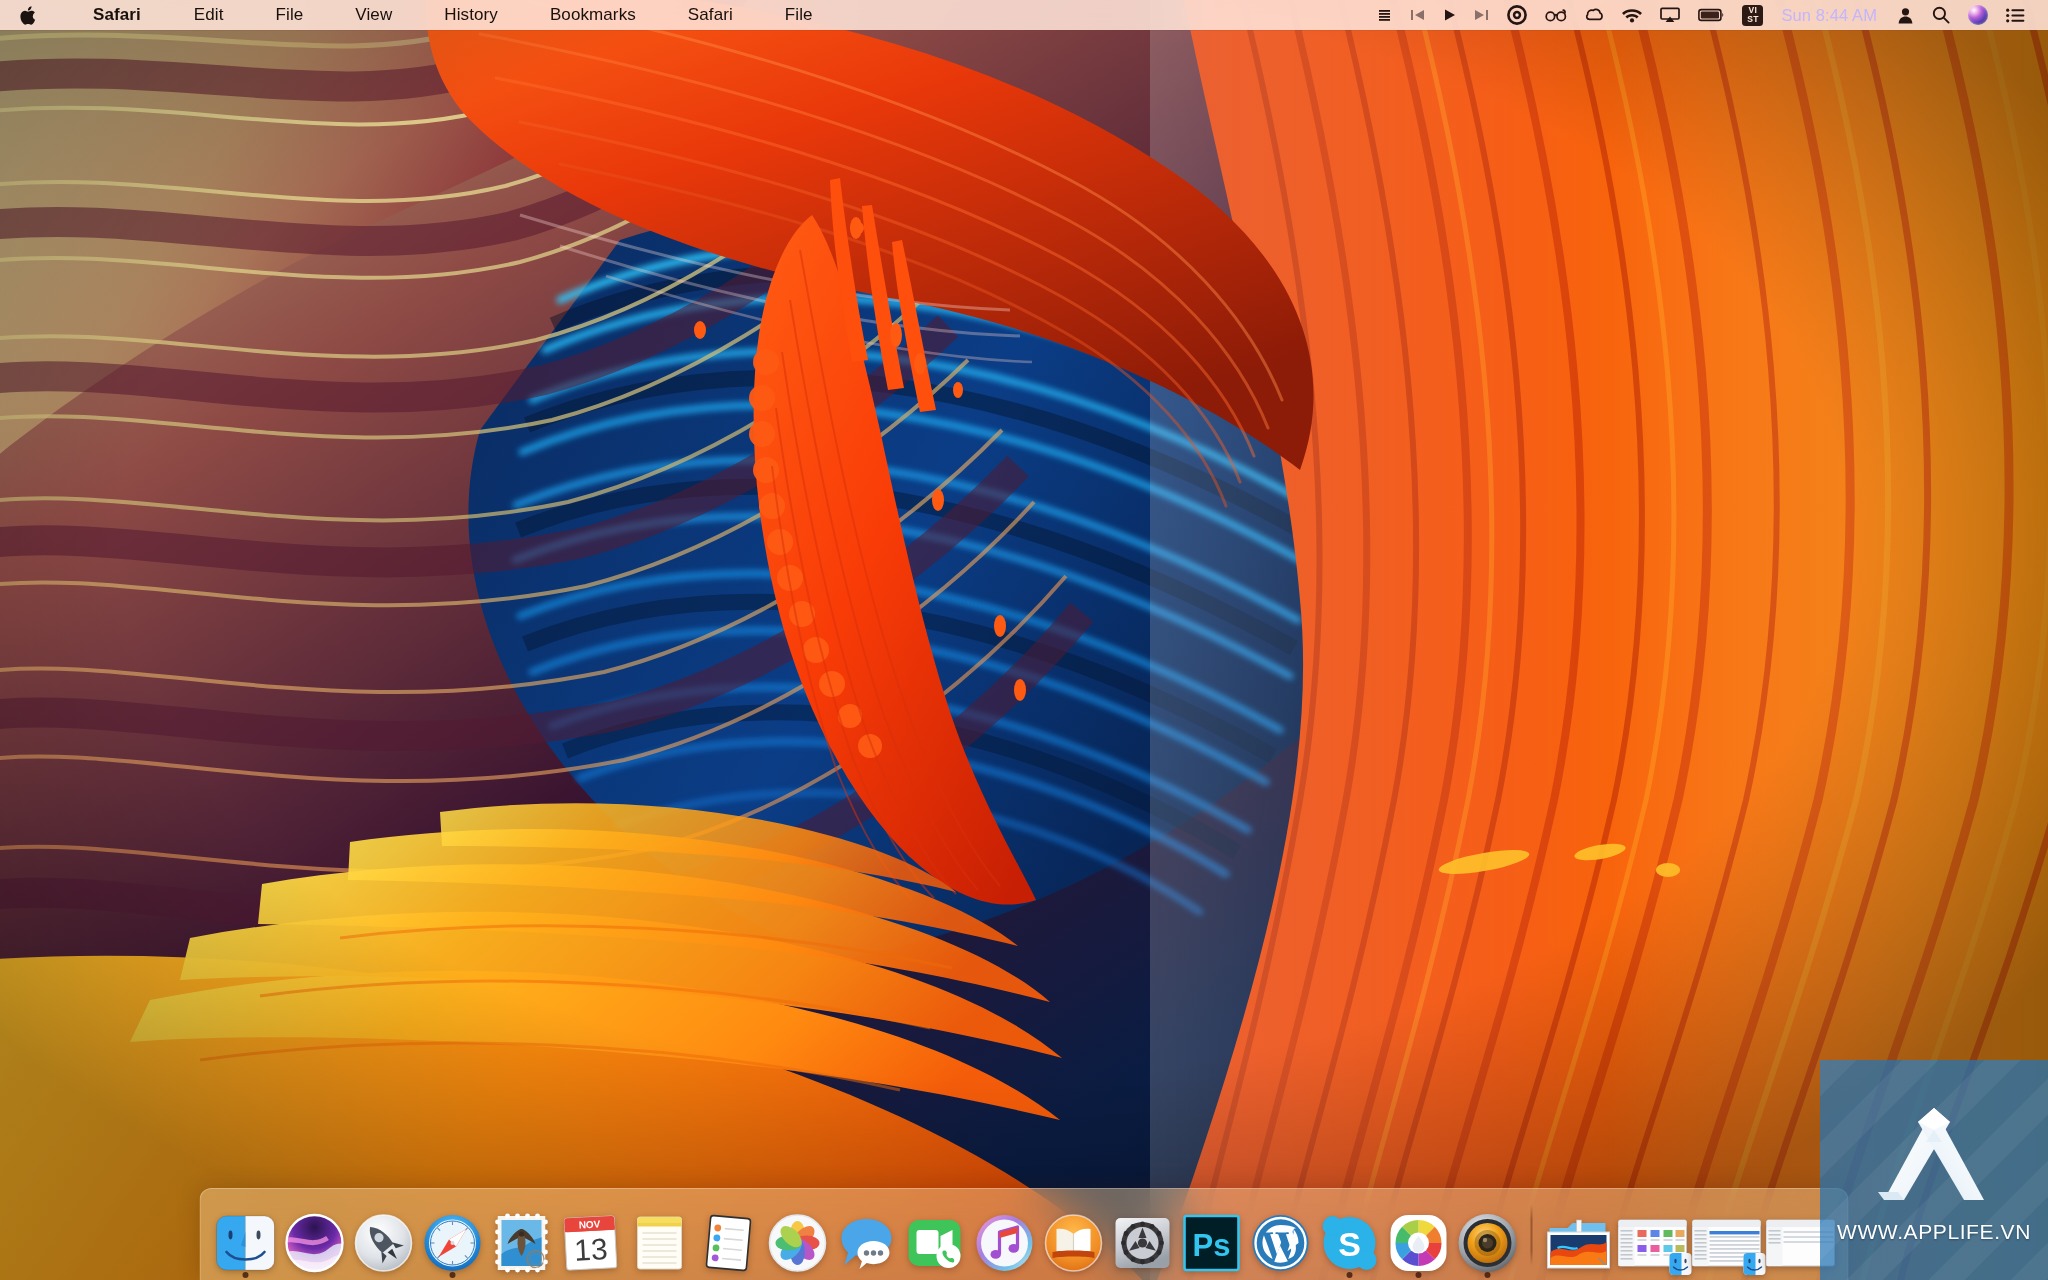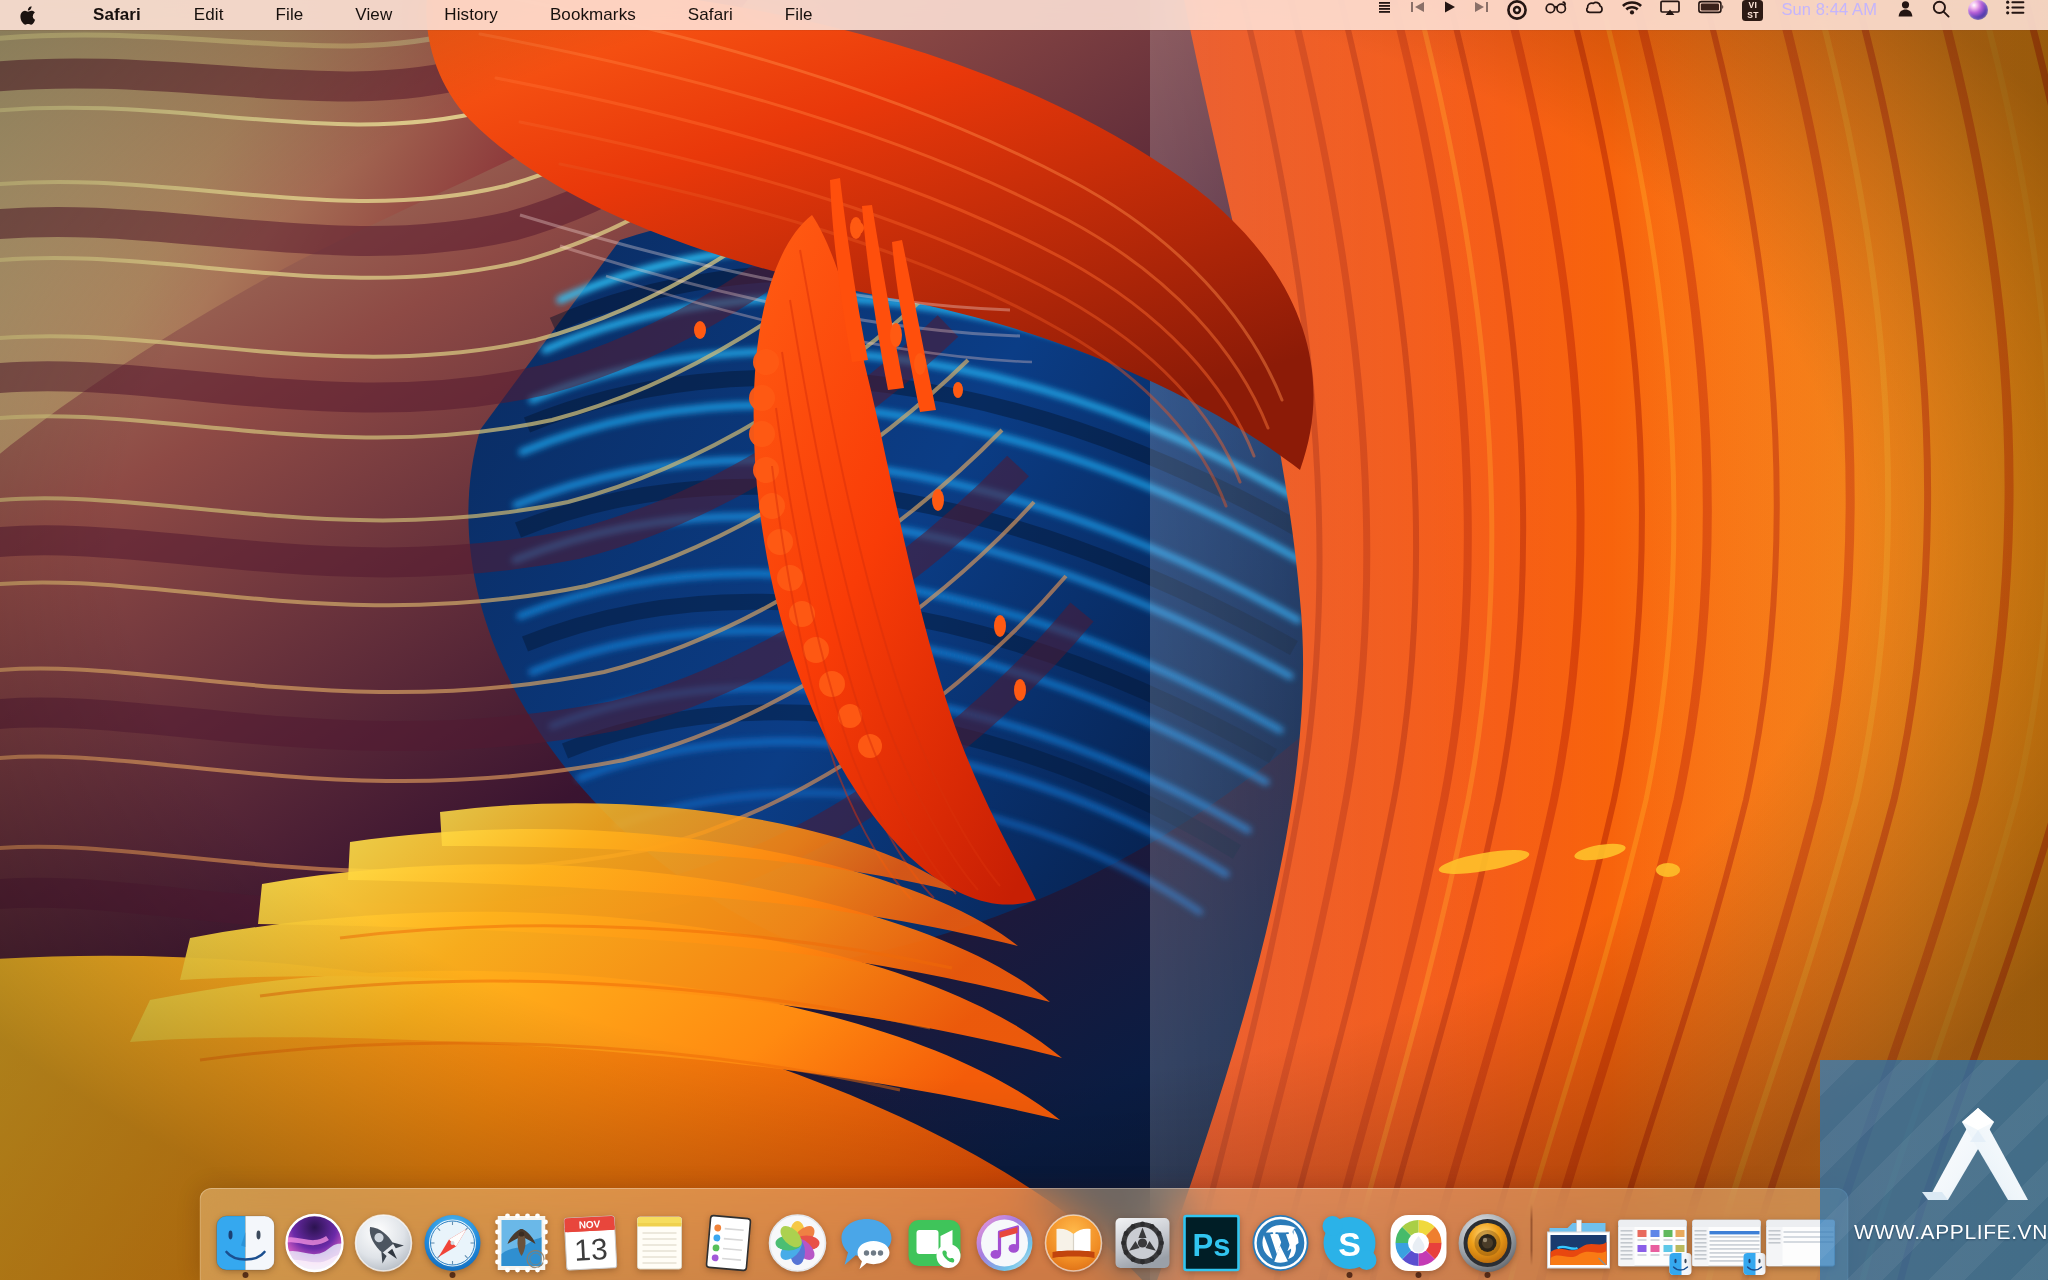--- a/index.html
+++ b/index.html
@@ -37,21 +37,21 @@
 
   .menu-item {
     padding:0 13px; height:100%;
     display:flex; align-items:center;
     white-space:nowrap; cursor:default;
     letter-spacing:.1px;
   }
   .menu-item.app-name { font-weight:bold; padding:0 14px; }
 
   .status-item {
-    height:100%; display:flex; justify-content:center;
+    height:100%; display:flex; align-items:center; justify-content:center;
     padding:0 9px; cursor:default; color:#241512;
   }
   .status-item svg { display:block; }
   .clock {
     padding:0 11px 0 9px; font-size:16.5px; letter-spacing:.1px;
     white-space:nowrap; color:#c4b5fd;
   }
   .ime-badge {
     width:21px; height:21px; border-radius:3.5px;
     background:#2d1a14; color:#ffe6da;
@@ -113,21 +113,21 @@
     border-radius:3px; overflow:hidden;
   }
 
   
   #watermark {
     position:absolute; right:0; bottom:0;
     width:228px; height:220px;
     z-index:60;
     background:rgba(36,116,180,0.74);
     overflow:hidden;
-    display:flex; flex-direction:column; align-items:flex-end; justify-content:center;
+    display:flex; flex-direction:column; align-items:center; justify-content:center;
   }
   #watermark .wm-stripes {
     position:absolute; inset:0;
     background:repeating-linear-gradient(135deg,
       rgba(255,255,255,.055) 0px, rgba(255,255,255,.055) 26px,
       rgba(255,255,255,0) 26px, rgba(255,255,255,0) 58px);
   }
   #watermark .wm-logo { position:relative; width:140px; height:120px; margin-bottom:4px; }
   #watermark .wm-text {
     position:relative;

